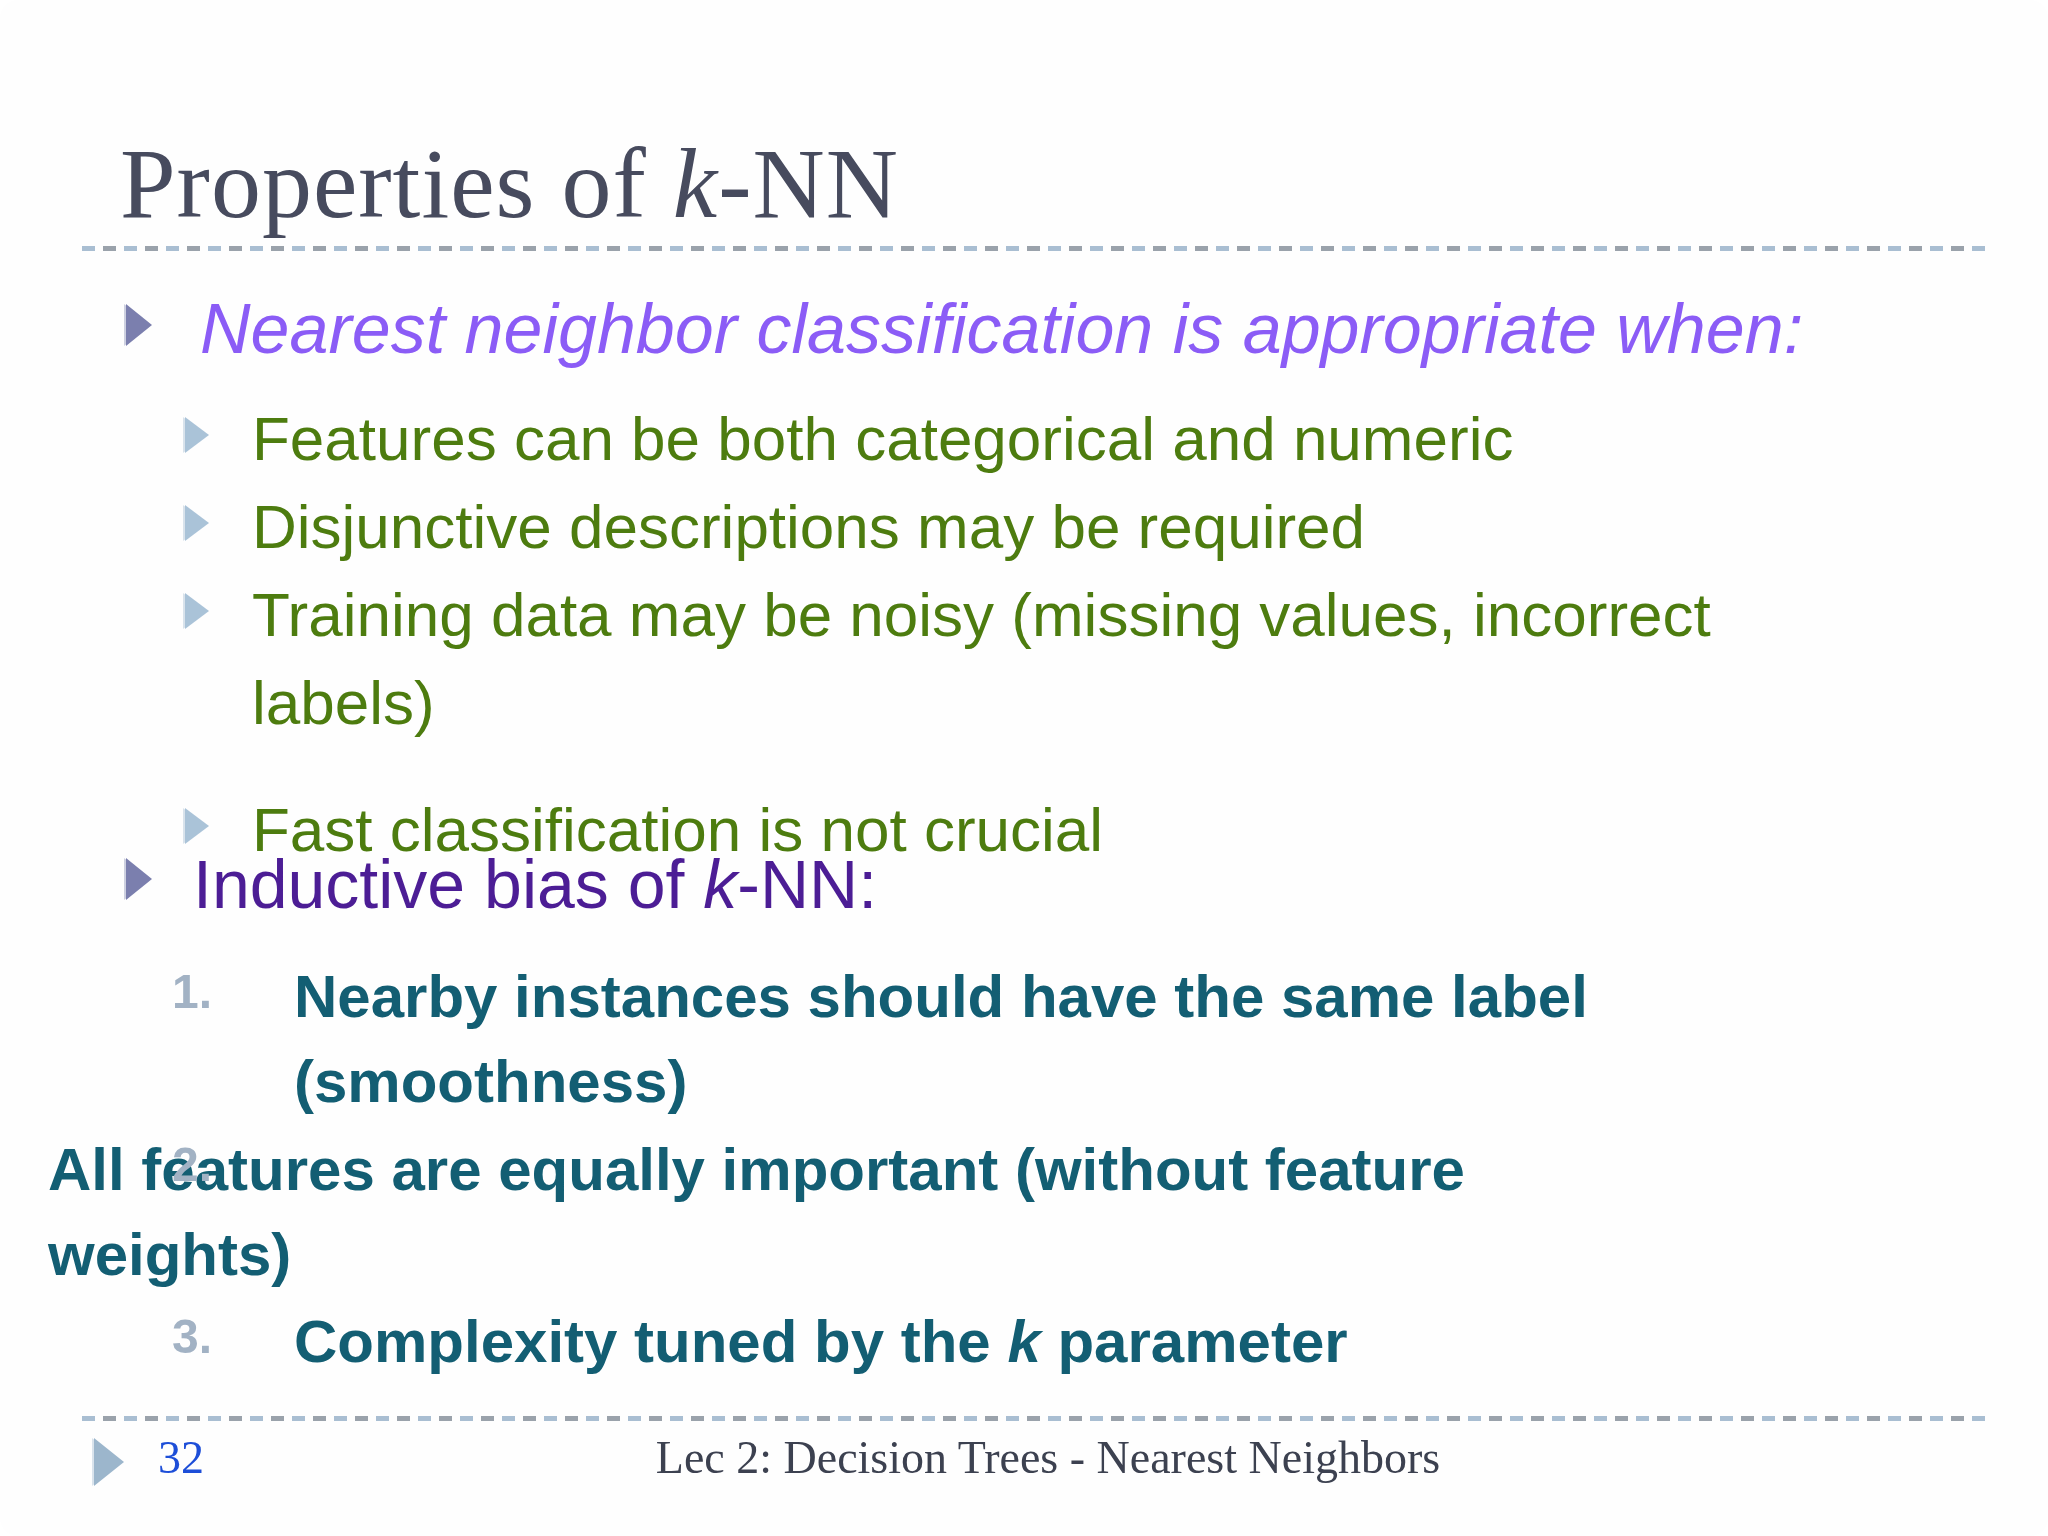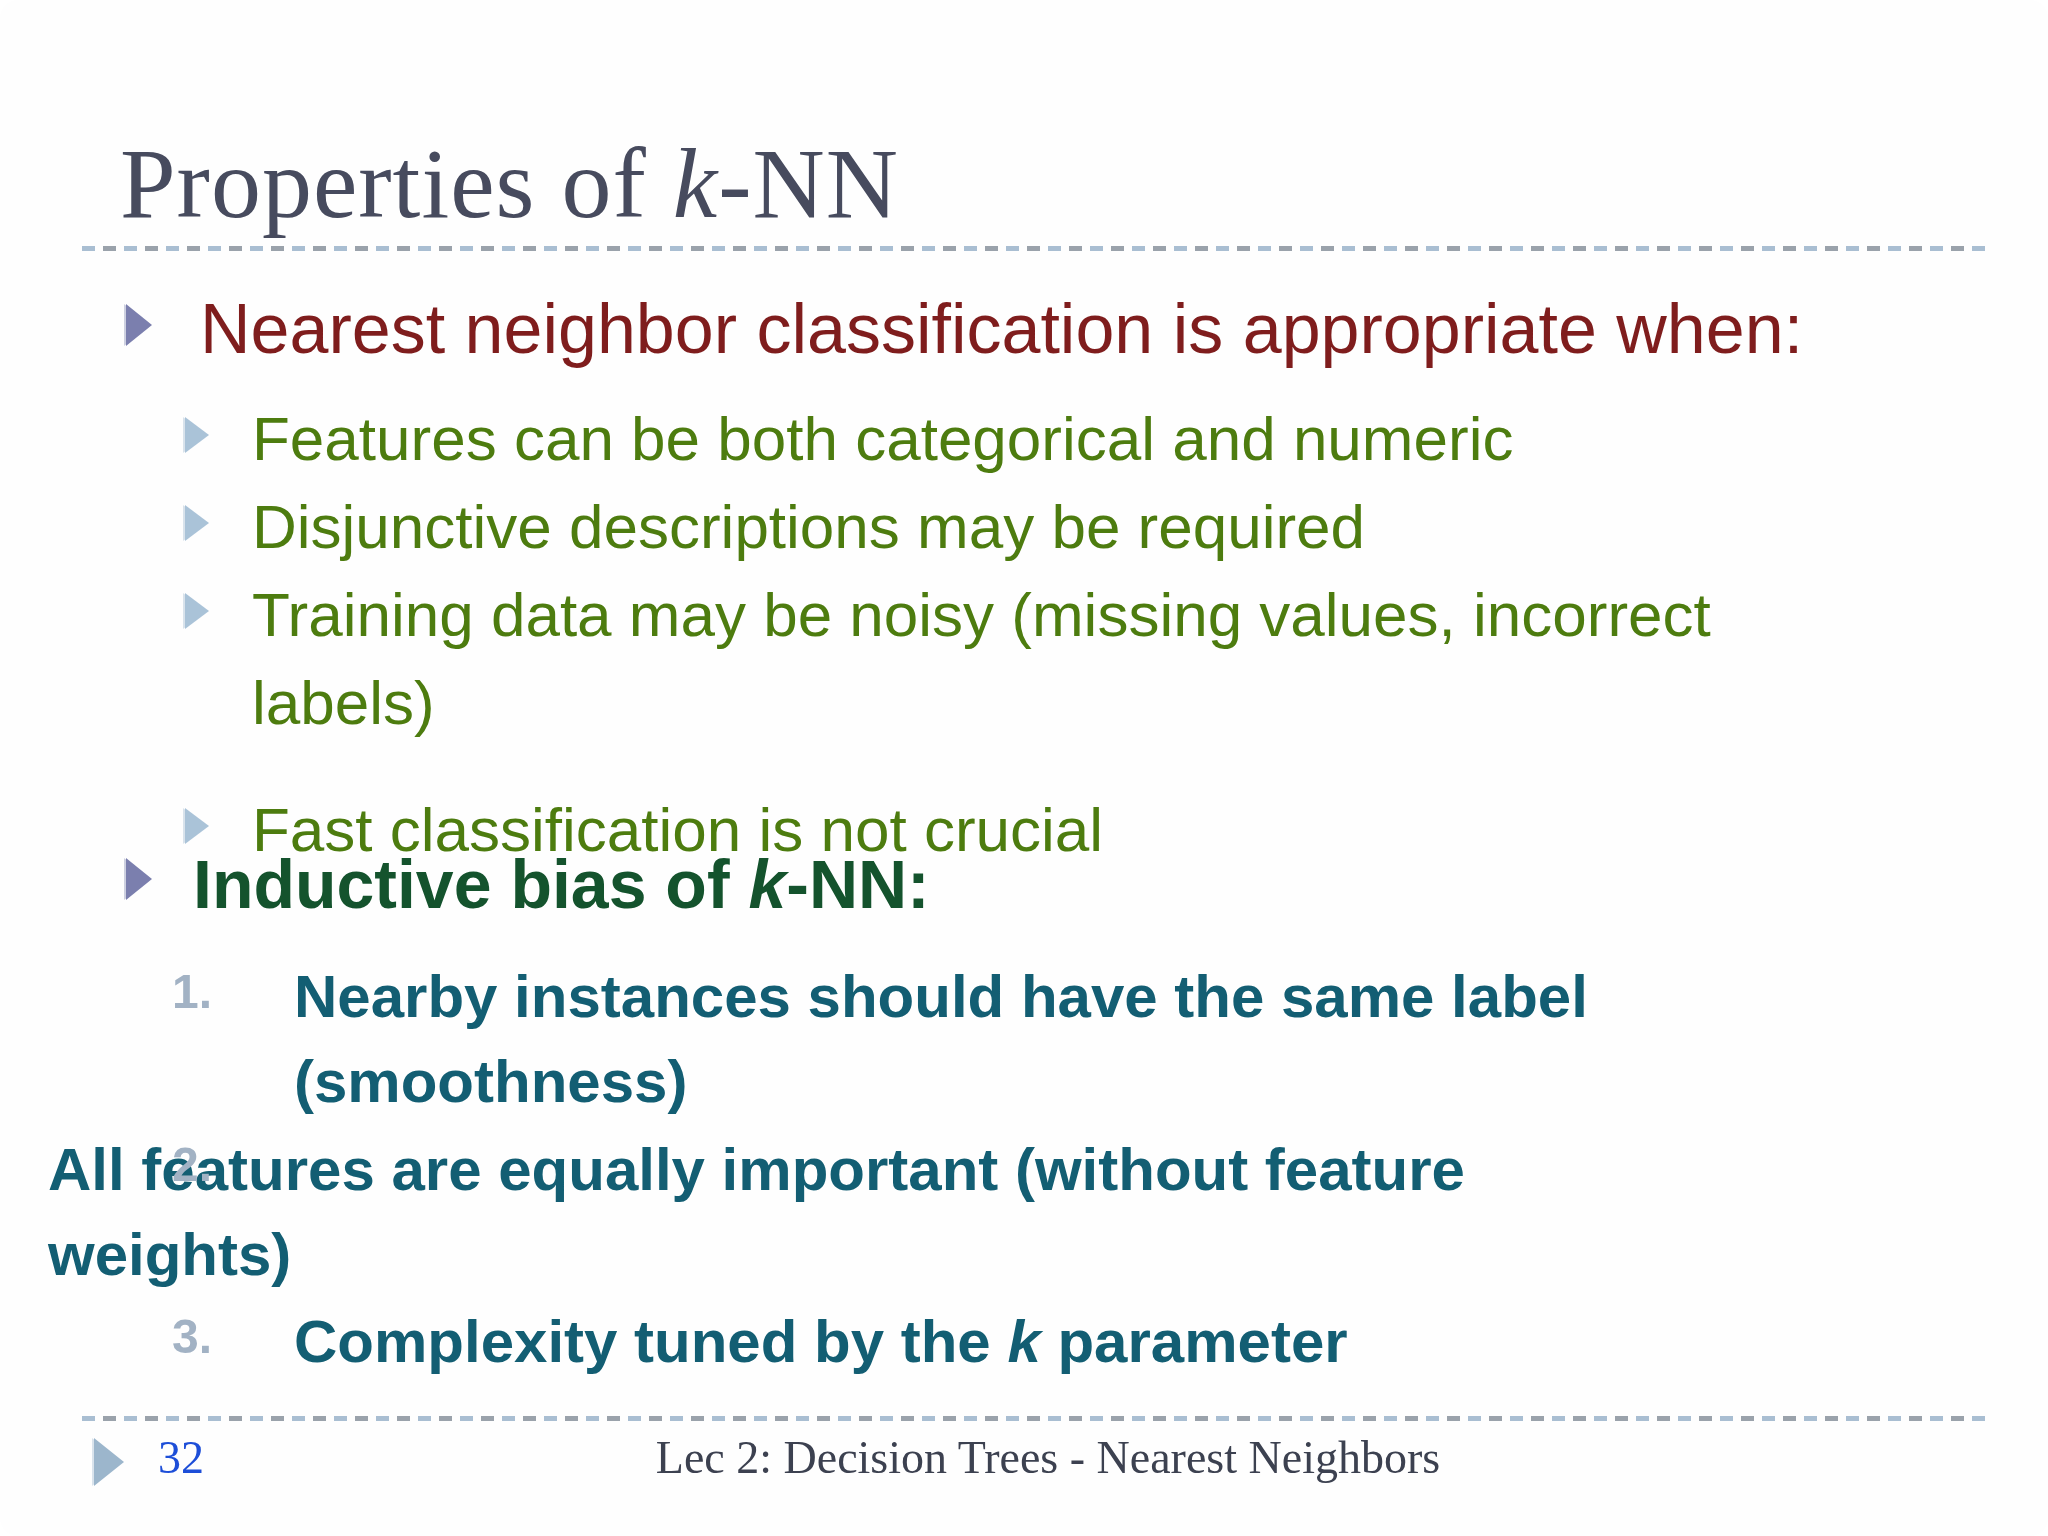--- a/index.html
+++ b/index.html
@@ -17,25 +17,25 @@
         background:repeating-linear-gradient(to right,
           #a9bed2 0 13px, transparent 13px 21px,
           #9aa2ab 21px 34px, transparent 34px 42px);}
   .rule.top{top:246px;}
   .rule.bottom{top:1416px;}
 
   
   .row{position:absolute;left:0;right:0;line-height:1.42;}
   .row .txt{display:block;}
 
-  .l1{font-size:70px;color:#7f1d1d;}
+  .l1{font-size:70px;color:#8b5cf6;font-style:italic;}
   .l1 .txt{margin-left:200px;}
   .l2{font-size:62px;color:#4d7c0f;}
   .l2 .txt{margin-left:252px;}
-  .heading{font-size:68px;font-weight:bold;color:#14532d;}
+  .heading{font-size:68px;font-weight:normal;color:#4c1d95;}
   .heading .txt{margin-left:193px;}
   .heading .kvar{font-style:italic;}
   .num-item{font-size:60px;font-weight:bold;color:#135e73;}
   .num-item .txt{margin-left:294px;}
   .num-item .kvar{font-style:italic;}
 
   
   .arrow{position:absolute;width:0;height:0;}
   .arrow.l1a{left:126px;border-left:26px solid #7b7fae;
              border-top:21px solid transparent;border-bottom:21px solid transparent;

